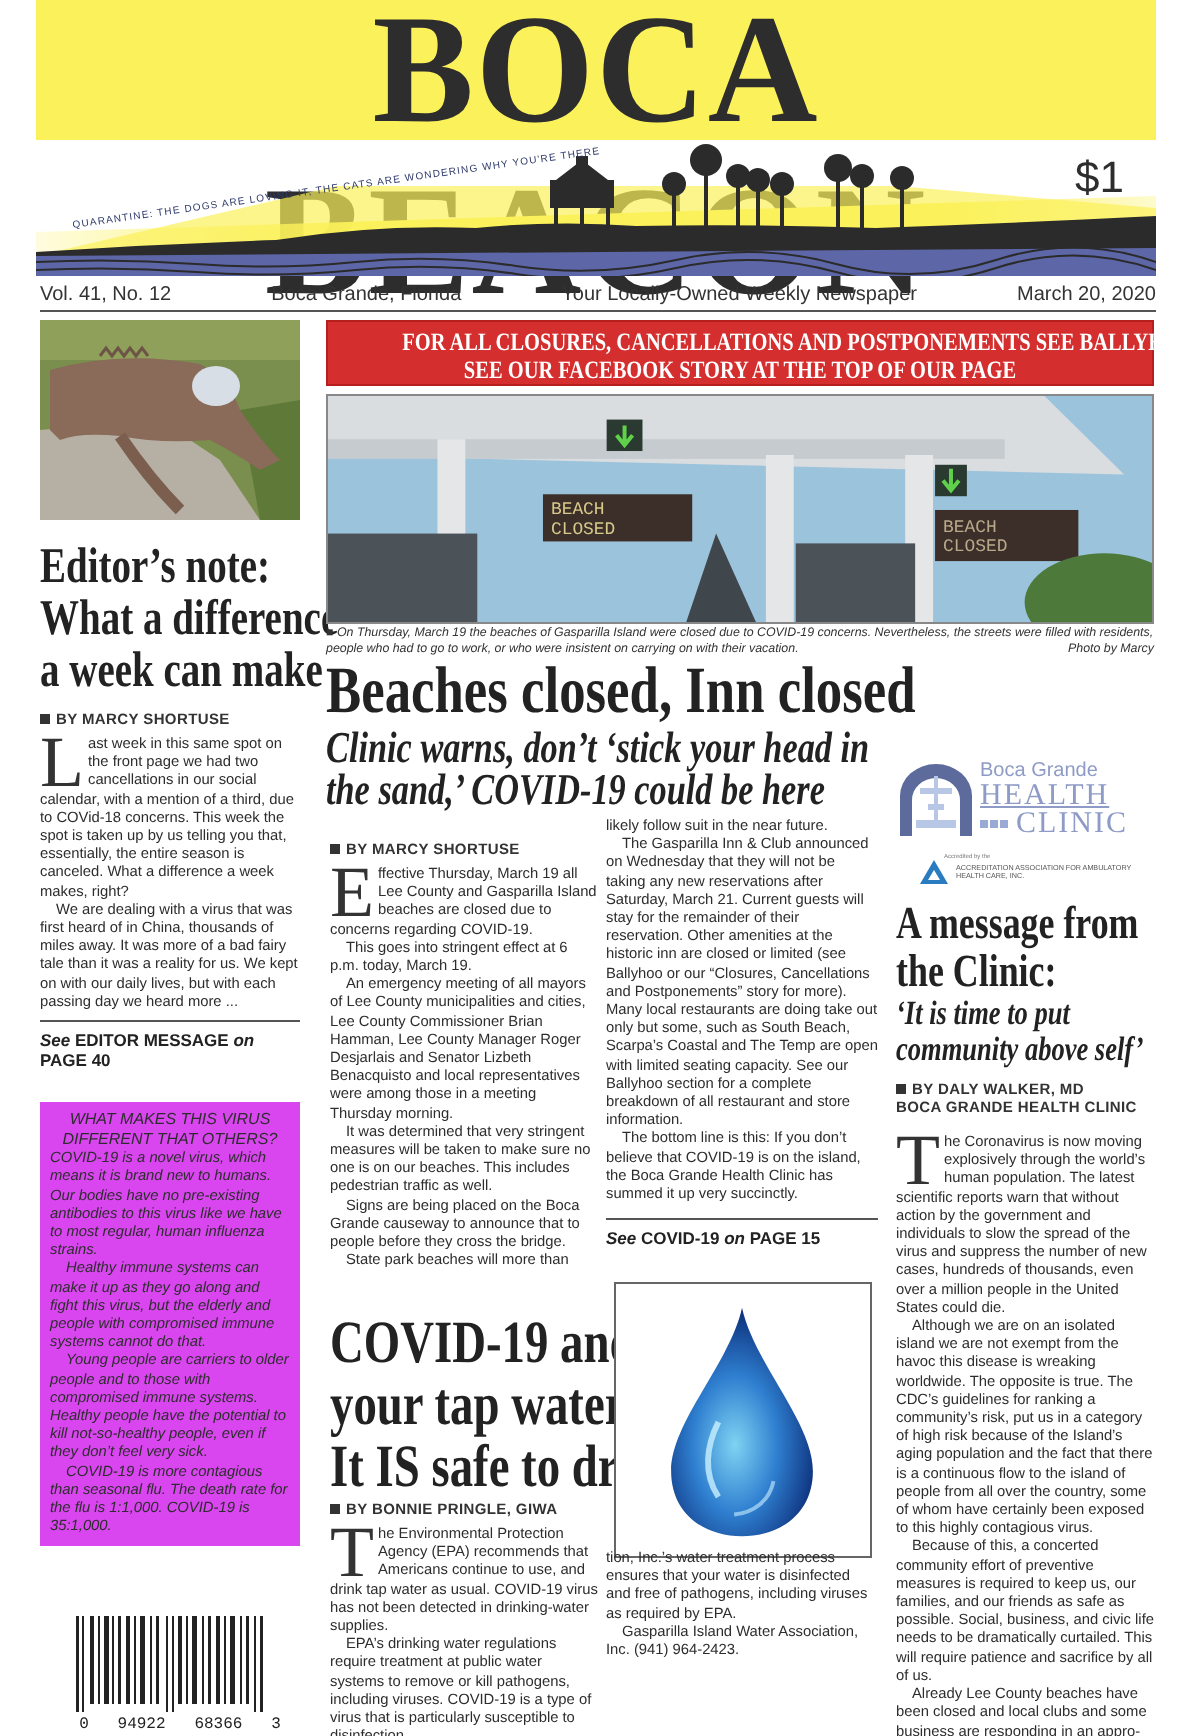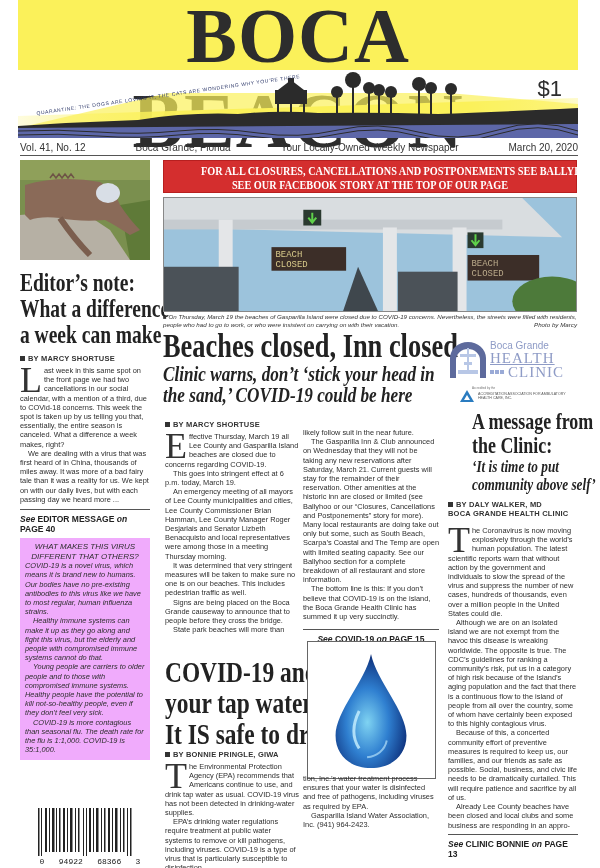--- a/index.html
+++ b/index.html
@@ -44,21 +44,21 @@
     float: left; font-family: "Liberation Serif", serif; font-size: 36px; line-height: 28px;
     margin: 0 2px -2px 0; color: #333;
   }
   .see-line {
     font-size: 8.5px; color: #222; border-top: 1.5px solid #555; padding-top: 4px; margin-top: 5px;
   }
   .see-line i { font-weight: bold; }
   .see-line b { font-weight: bold; }
 
   .virus-box {
-    background: #f0abfc; margin-top: 4px; padding: 4px 5px 5px 5px;
+    background: #d946ef; margin-top: 16px; padding: 4px 5px 5px 5px;
     font-style: italic; font-size: 7.4px; line-height: 9.2px; color: #2d2d2d;
   }
   .virus-box .vb-title { text-align: center; font-size: 8px; line-height: 9.6px; padding: 0 4px; }
   .virus-box p { text-indent: 8px; }
   .virus-box p.first { text-indent: 0; font-style: italic; }
 
   .barcode { position: absolute; left: 30px; top: 808px; width: 120px; height: 58px; }
 
   
   .banner {
@@ -73,44 +73,44 @@
     position: absolute; left: 163px; top: 313px; width: 414px; font-size: 6.2px; line-height: 8px;
     font-style: italic; color: #333;
   }
   .caption .credit { float: right; }
 
   .main-head { position: absolute; left: 163px; top: 330px; width: 280px; }
   .main-head .h1 { font-size: 33px; line-height: 33px; }
   .main-head .h2 { font-style: italic; font-size: 22px; line-height: 21px; margin-top: 0; }
 
   .story-col1 { position: absolute; left: 165px; top: 420px; width: 135px; }
-  .story-col2 { position: absolute; left: 303px; top: 428px; width: 136px; }
-  .story-col2 .see-line { text-align: center; margin-top: 8px; }
+  .story-col2 { position: absolute; left: 303px; top: 408px; width: 136px; }
+  .story-col2 .see-line { text-align: left; margin-top: 8px; }
 
   .water-head { position: absolute; left: 165px; top: 656px; width: 140px; }
   .water-head .h1 { font-size: 30px; line-height: 31px; }
   .water-col1 { position: absolute; left: 165px; top: 750px; width: 135px; }
   .water-col1 .byline { margin-top: 0; }
 
   .drop-box { position: absolute; left: 307px; top: 641px; width: 129px; height: 138px; border: 1px solid #666; background: #fff; }
   .water-col2 { position: absolute; left: 303px; top: 774px; width: 136px; }
 
   
   .right-col { position: absolute; left: 448px; top: 340px; width: 130px; }
-  .clinic-logo { position: relative; width: 130px; height: 40px; }
+  .clinic-logo { position: relative; width: 130px; height: 40px; margin-top: 40px; }
   .clinic-text-bg { position: absolute; left: 42px; top: 0; width: 88px; font-family: "Liberation Sans", sans-serif; color: #8e9bc6; }
   .clinic-text-bg .l1 { font-size: 10px; line-height: 11px; }
   .clinic-text-bg .l2 { font-family: "Liberation Serif", serif; font-size: 15px; line-height: 14px; letter-spacing: 1px; text-decoration: underline; }
   .clinic-text-bg .l3 { font-family: "Liberation Serif", serif; font-size: 15px; line-height: 14px; letter-spacing: 1px; padding-left: 18px; position: relative; }
   .clinic-text-bg .l3 .sqs { position: absolute; left: 0; top: 5px; display: flex; gap: 1px; }
   .clinic-text-bg .l3 .sqs i { display: block; width: 4px; height: 4px; background: #9aaad6; }
   .accred { margin-top: 6px; height: 18px; position: relative; }
   .accred .acc-small { position: absolute; left: 24px; top: 0; font-size: 3px; color: #777; }
   .accred .acc-line { position: absolute; left: 30px; top: 6px; font-size: 3.6px; line-height: 4.2px; color: #555; text-transform: uppercase; }
-  .msg-head { margin-top: 6px; margin-left: 24px; }
+  .msg-head { margin-top: 6px; }
   .msg-head .h1 { font-size: 23px; line-height: 24px; }
   .msg-head .h2 { font-style: italic; font-size: 17px; line-height: 18px; }
   .right-col .body-text { margin-top: 8px; }
   .right-col .see-line { margin-top: 4px; }
 </style>
 </head>
 <body>
 
 <div class="masthead">
   <div class="mast-yellow"></div>

